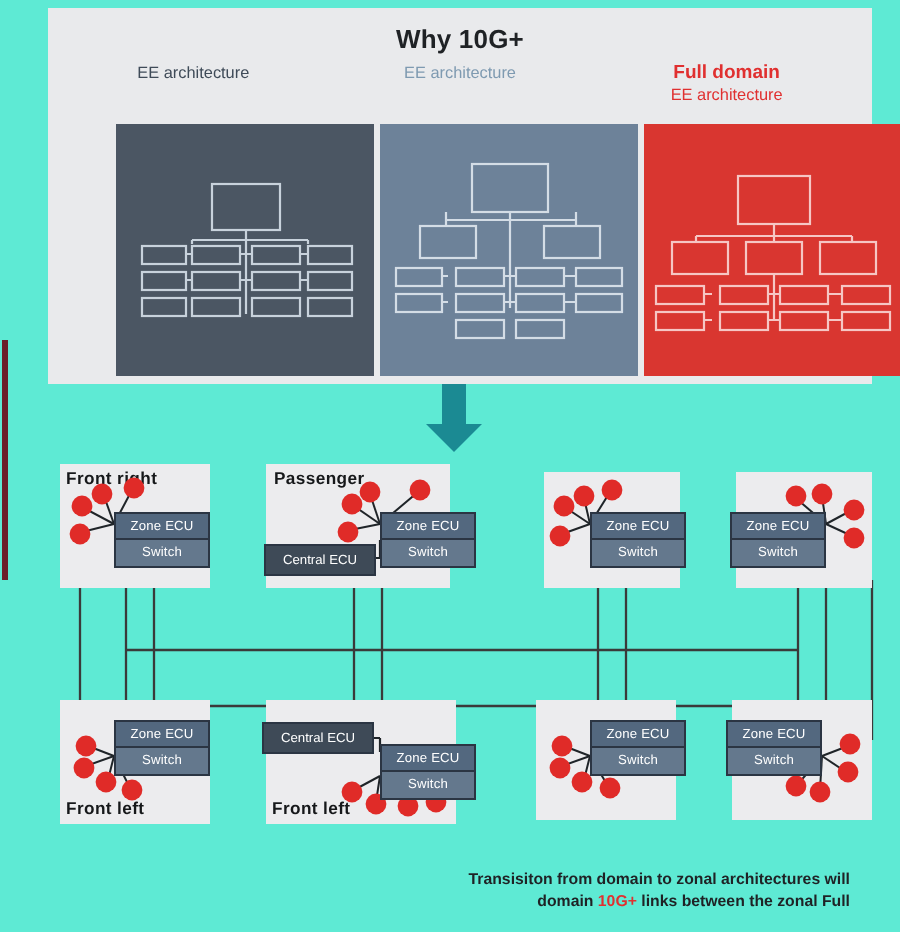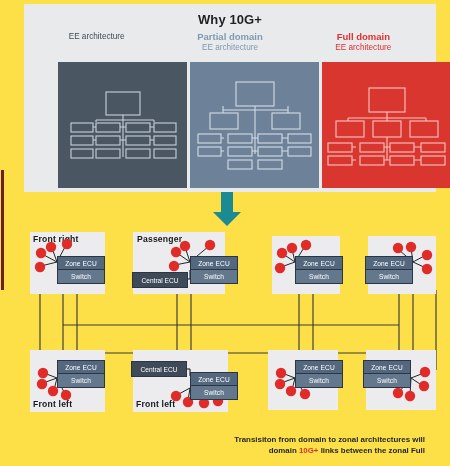--- a/index.html
+++ b/index.html
@@ -6,21 +6,21 @@
   html, body {
     margin: 0; padding: 0;
     width: 450px; height: 466px;
     background: #ffffff;
     font-family: "Liberation Sans", sans-serif;
     overflow: hidden;
   }
   #page {
     position: relative;
     width: 450px; height: 466px;
-    background: #fde047;
+    background: #5eead4;
   }
 
   
   .left-accent {
     position: absolute;
     left: 1px; top: 170px;
     width: 3px; height: 120px;
     background: #6b1f2a;
   }
 
@@ -150,21 +150,20 @@
 
   <div class="top-card">
 
     <div class="card-title">Why 10G+</div>
 
     <div class="col-heads">
       <div class="col-head ch-trad">
         <span class="sub">EE architecture</span>
       </div>
       <div class="col-head ch-part">
-        <span class="ttl">Partial domain</span>
         <span class="sub">EE architecture</span>
       </div>
       <div class="col-head ch-full">
         <span class="ttl">Full domain</span>
         <span class="sub">EE architecture</span>
       </div>
     </div>
 
     <div class="panels">
 

